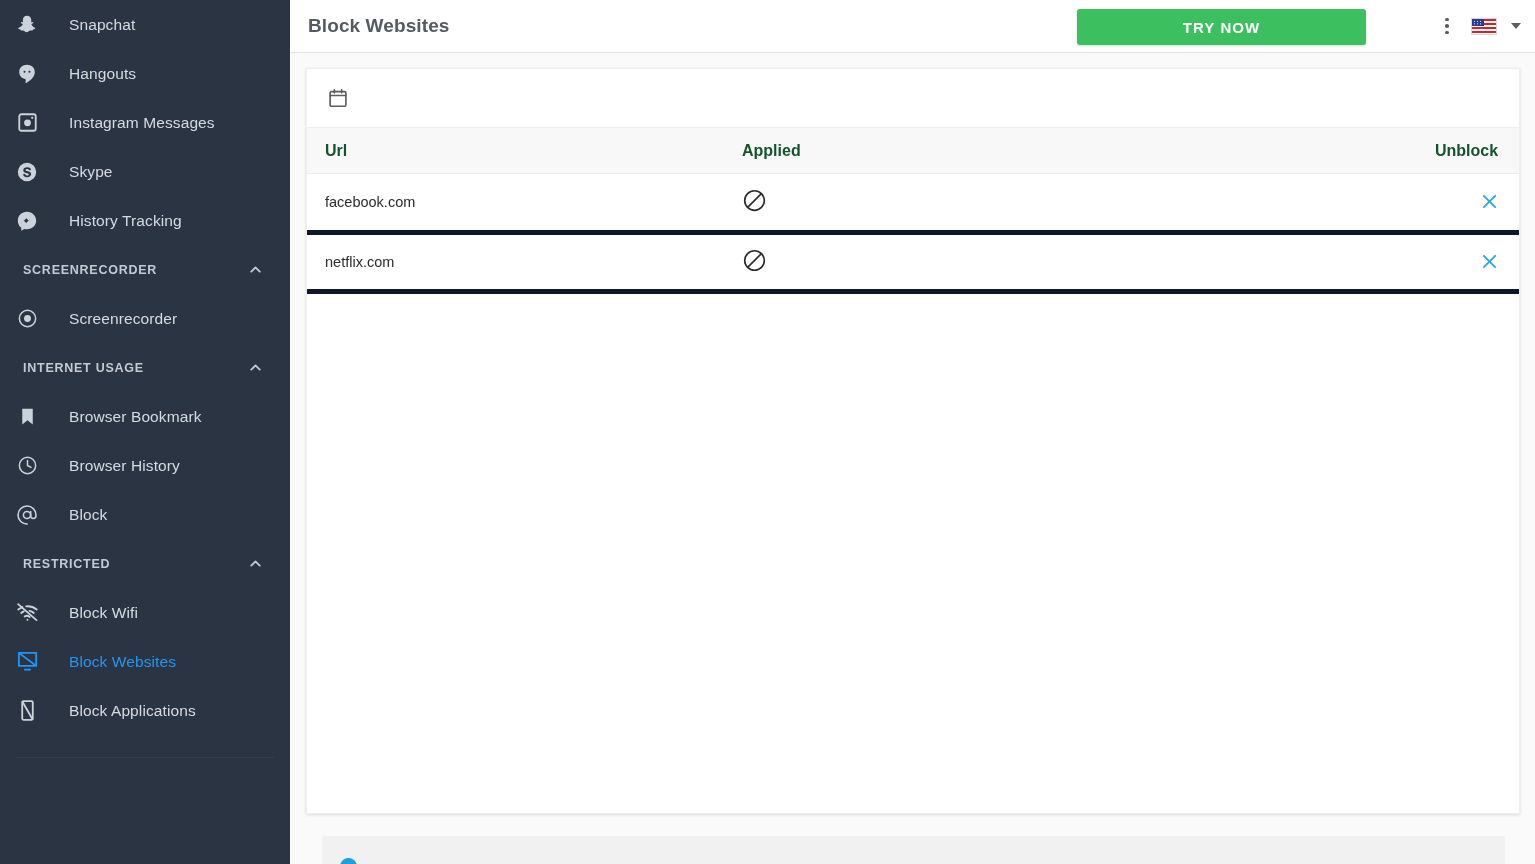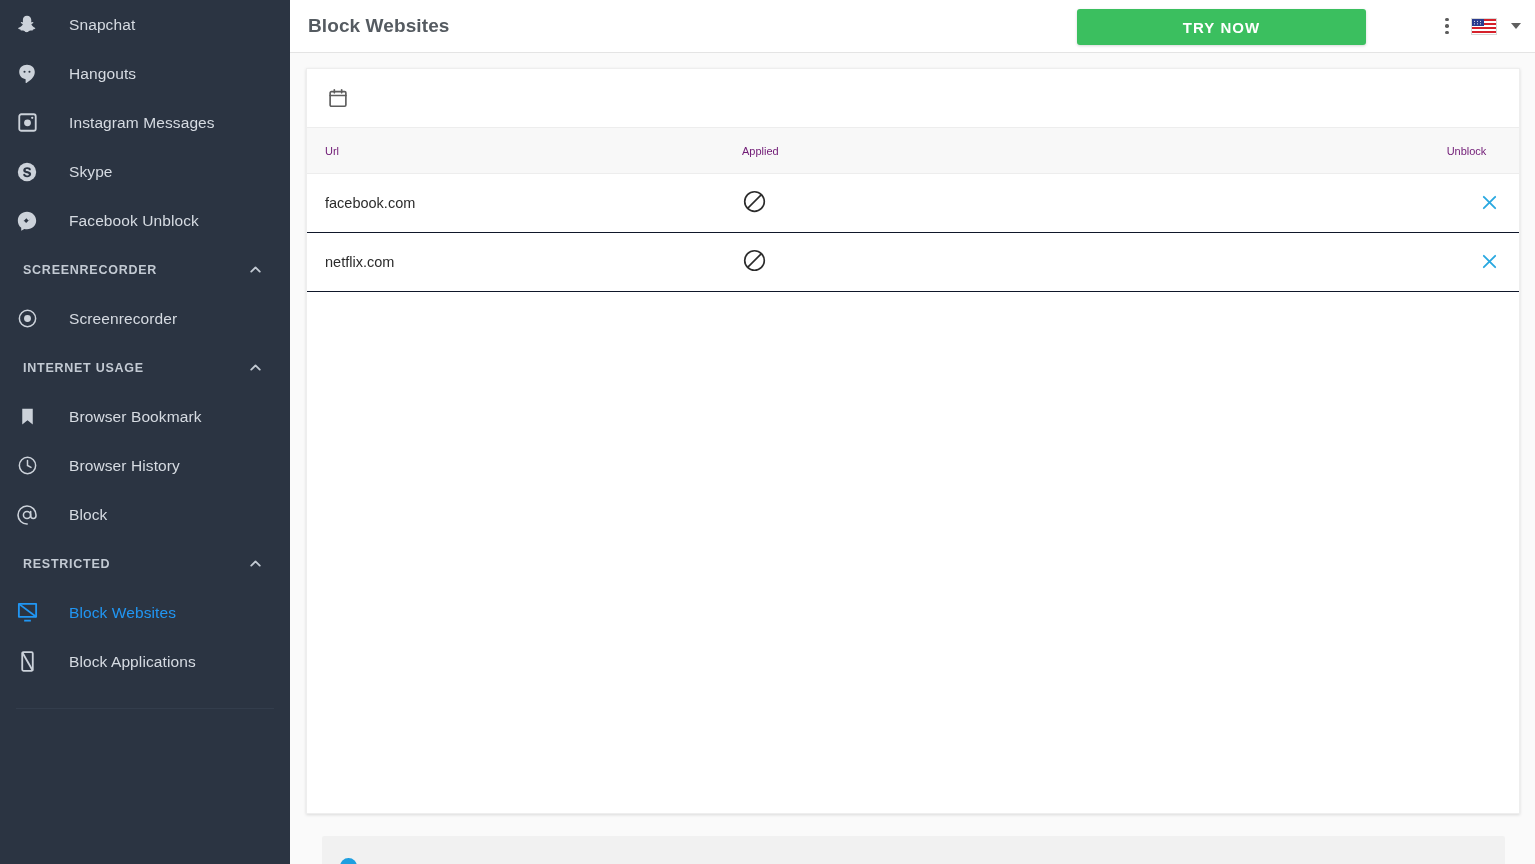--- a/index.html
+++ b/index.html
@@ -172,32 +172,32 @@
     color: #5d5d5d;
     cursor: pointer;
   }
 
   table.tbl { width: 100%; border-collapse: collapse; table-layout: fixed; }
   table.tbl th {
     background: #f8f8f8;
     border-top: 1px solid #ededed;
     border-bottom: 1px solid #ededed;
     height: 46px;
-    font-size: 11px;
-    font-weight: normal;
-    color: #701a75;
+    font-size: 16px;
+    font-weight: bold;
+    color: #14532d;
     text-align: left;
     padding: 0 18px;
   }
   table.tbl th.col-url { width: 417px; }
   table.tbl th.col-applied { width: 690px; }
   table.tbl th.col-unblock { text-align: center; }
   table.tbl td {
     height: 59px;
-    border-bottom: 1px solid #0f172a;
+    border-bottom: 5px solid #0f172a;
     font-size: 14.5px;
     color: #2b2b2b;
     padding: 0 18px;
     vertical-align: middle;
   }
   td.applied-cell { color: #151515; }
   .unblock-cell { text-align: right; }
   .x-btn {
     display: inline-flex; align-items: center; justify-content: center;
     width: 24px; height: 24px;
@@ -277,21 +277,21 @@
       <span class="nav-label">Skype</span>
     </div>
 
     <div class="nav-item">
       <span class="nav-icon">
         <svg width="22" height="22" viewBox="0 0 24 24" fill="currentColor">
           <path d="M12 2C6.3 2 2 6.2 2 11.7c0 3.1 1.4 5.9 3.7 7.7v3.1l3.4-1.9c.9.3 1.9.4 2.9.4 5.7 0 10-4.2 10-9.3S17.7 2 12 2z"></path>
           <path d="M6.3 14.3l5-5.3 2.5 2.6 2.3-2.6-5 5.3-2.5-2.6z" fill="#2b3442"></path>
         </svg>
       </span>
-      <span class="nav-label">Facebook Unblock</span>
+      <span class="nav-label">History Tracking</span>
     </div>
 
     <div class="group-header">
       <span class="group-title">SCREENRECORDER</span>
       <span class="chev">
         <svg width="17" height="17" viewBox="0 0 24 24" fill="none" stroke="currentColor" stroke-width="2.6" stroke-linecap="round" stroke-linejoin="round">
             <polyline points="6 15 12 9 18 15"></polyline>
           </svg>
       </span>
     </div>
@@ -346,20 +346,34 @@
 
     <div class="group-header">
       <span class="group-title">RESTRICTED</span>
       <span class="chev">
         <svg width="17" height="17" viewBox="0 0 24 24" fill="none" stroke="currentColor" stroke-width="2.6" stroke-linecap="round" stroke-linejoin="round">
             <polyline points="6 15 12 9 18 15"></polyline>
           </svg>
       </span>
     </div>
 
+    <div class="nav-item">
+      <span class="nav-icon">
+        <svg width="23" height="23" viewBox="0 0 24 24" fill="none" stroke="currentColor" stroke-width="1.9" stroke-linecap="round">
+          <path d="M2.4 8.9a15 15 0 0 1 4.3-2.6"></path>
+          <path d="M10.6 5.6A15 15 0 0 1 21.6 8.9"></path>
+          <path d="M5.4 12.5a10 10 0 0 1 2.7-1.7"></path>
+          <path d="M14.1 10.3a10 10 0 0 1 4.5 2.2"></path>
+          <path d="M9 16.1a4.6 4.6 0 0 1 5.3.6"></path>
+          <circle cx="12" cy="19.6" r="1" fill="currentColor" stroke="none"></circle>
+          <line x1="2.2" y1="3.3" x2="21.4" y2="19.9"></line>
+        </svg>
+      </span>
+      <span class="nav-label">Block Wifi</span>
+    </div>
 
     <div class="nav-item active">
       <span class="nav-icon">
         <svg width="23" height="23" viewBox="0 0 24 24" fill="none" stroke="currentColor" stroke-width="1.9" stroke-linejoin="round">
           <path d="M21 3H3v13.5h18V3z"></path>
           <path d="M3 3l18 13.5"></path>
           <path d="M8.5 20.5h7"></path>
         </svg>
       </span>
       <span class="nav-label">Block Websites</span>

